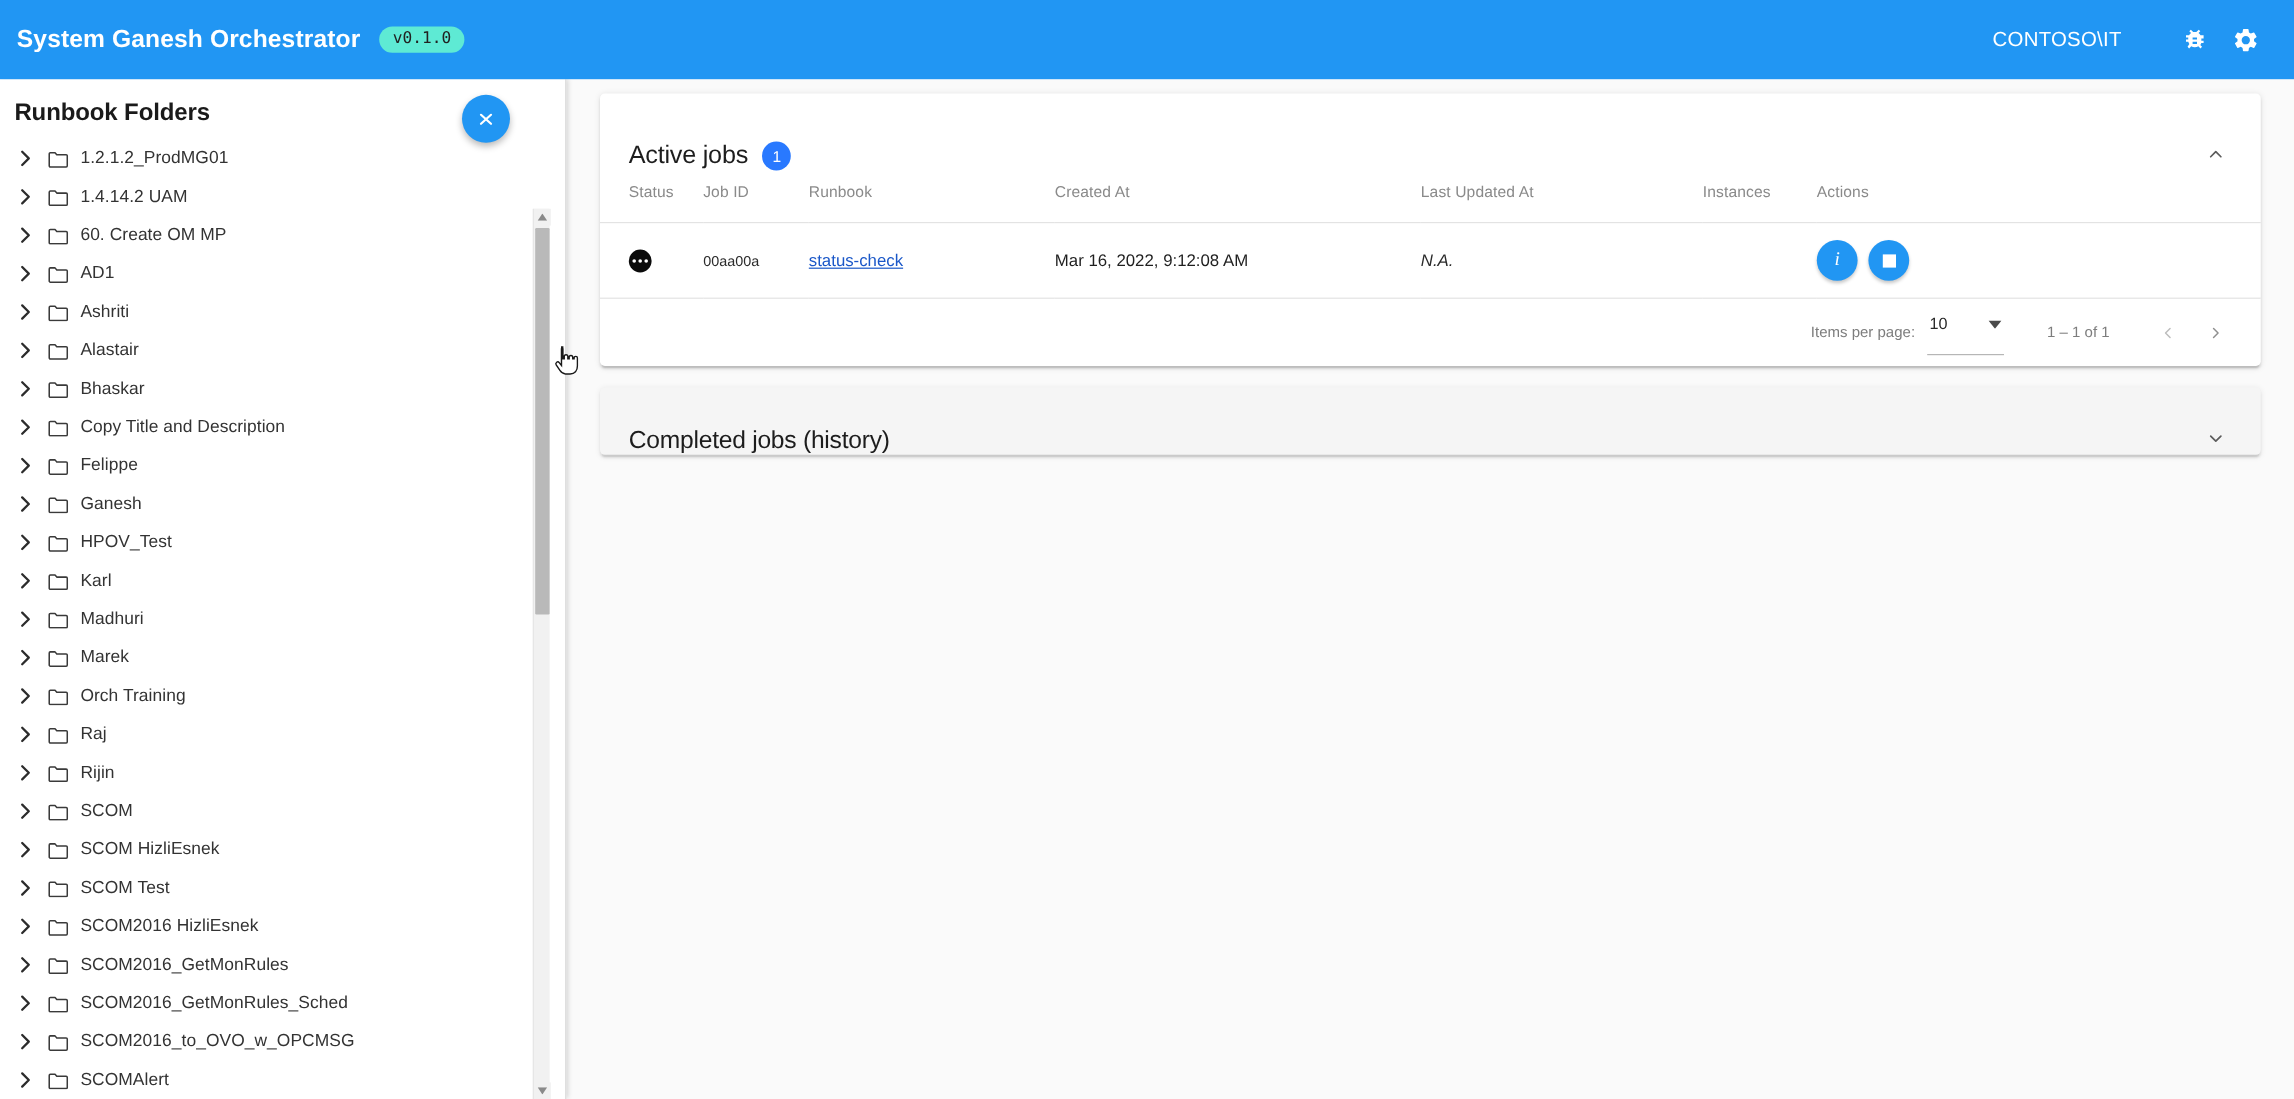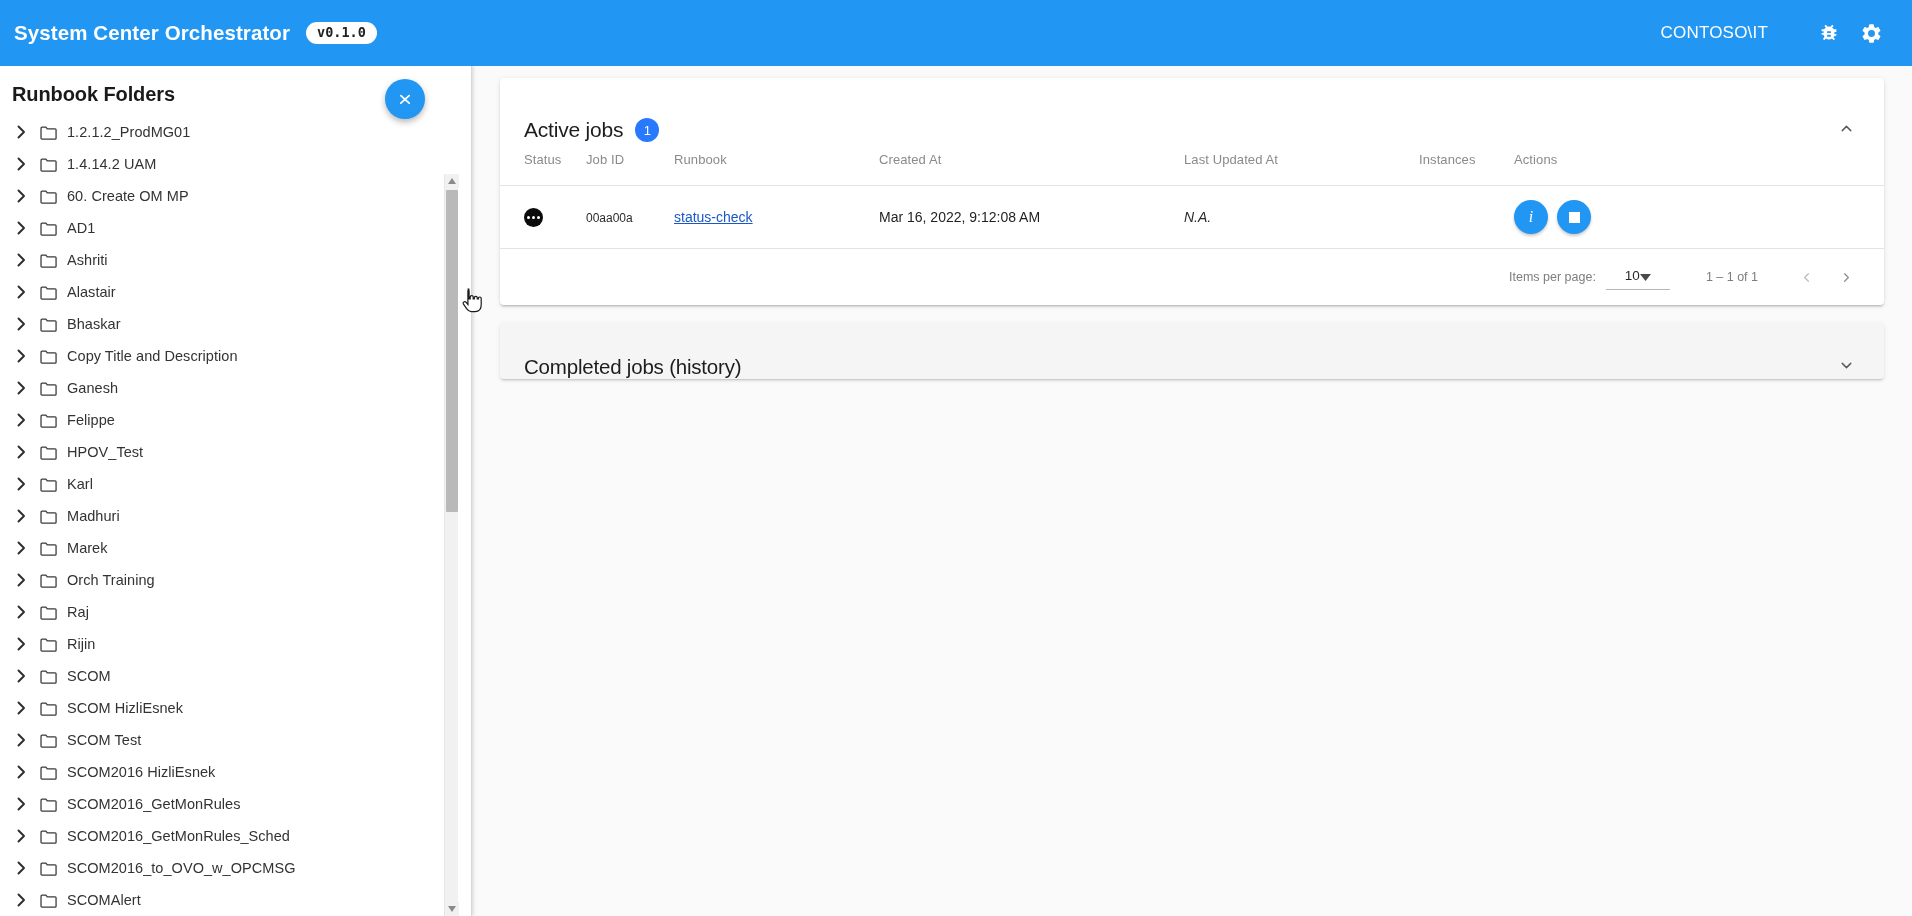--- a/index.html
+++ b/index.html
@@ -22,25 +22,25 @@
     z-index: 40;
   }
   .app-title {
     color: #ffffff;
     font-size: 20.5px;
     font-weight: bold;
     letter-spacing: .1px;
   }
   .version-badge {
     margin-left: 16px;
-    background: #ffffff;
+    background: #5eead4;
     color: #212121;
     font-family: "DejaVu Sans Mono", monospace;
     font-size: 13.5px;
-    font-weight: bold;
+    font-weight: normal;
     border-radius: 11px;
     padding: 4px 11px 4px 11px;
     line-height: 1;
   }
   .appbar-spacer { flex: 1 1 auto; }
   .user-name {
     color: #ffffff;
     font-size: 17px;
     letter-spacing: .2px;
     margin-right: 34px;
@@ -250,23 +250,23 @@
     display: flex; align-items: center; justify-content: flex-end;
     height: 56px;
     padding-right: 18px;
     gap: 0;
   }
   .pg-label { font-size: 12.5px; color: #7d7d7d; }
   .pg-select {
     display: flex; align-items: center;
     margin-left: 10px;
     border-bottom: 1px solid #b6b6b6;
-    padding: 2px 2px 4px 2px;
+    padding: 2px 2px 16px 2px;
     min-width: 64px;
-    justify-content: center;
+    justify-content: space-between;
     cursor: pointer;
   }
   .pg-select .val { font-size: 13.5px; color: #2a2a2a; }
   .pg-range { font-size: 12.5px; color: #7d7d7d; margin-left: 36px; }
   .pg-btn {
     width: 40px; height: 40px;
     display: flex; align-items: center; justify-content: center;
     color: #bdbdbd;
     cursor: pointer;
   }
@@ -285,21 +285,21 @@
     position: absolute;
     left: 462px; top: 288px;
     z-index: 60;
     pointer-events: none;
   }
 </style>
 </head>
 <body>
 
 <div class="appbar">
-  <span class="app-title">System Center Orchestrator</span>
+  <span class="app-title">System Ganesh Orchestrator</span>
   <span class="version-badge">v0.1.0</span>
   <span class="appbar-spacer"></span>
   <span class="user-name">CONTOSO\IT</span>
   <span class="appbar-icon">
     <svg width="22" height="22" viewBox="0 0 24 24" fill="#ffffff">
       <path d="M20 8h-2.81a5.99 5.99 0 0 0-1.82-1.96L17 4.41 15.59 3l-2.17 2.17a6.06 6.06 0 0 0-2.84 0L8.41 3 7 4.41l1.62 1.63A5.99 5.99 0 0 0 6.81 8H4v2h2.09a6.4 6.4 0 0 0 0 2H4v2h2.09c.21.72.54 1.39.97 1.97L5.41 18.6 6.83 20l1.94-1.94A6 6 0 0 0 12 19a6 6 0 0 0 3.23-.94L17.17 20l1.42-1.4-1.65-1.63c.43-.58.76-1.25.97-1.97H20v-2h-2.09a6.4 6.4 0 0 0 0-2H20V8zm-6 8h-4v-2h4v2zm0-4h-4v-2h4v2z"></path>
     </svg>
   </span>
   <span class="appbar-icon">
     <svg width="23" height="23" viewBox="0 0 24 24" fill="#ffffff">
@@ -428,34 +428,34 @@
           <span class="tree-caret">
             <svg width="10" height="14" viewBox="0 0 10 14" fill="none" stroke="#2c2c2c" stroke-width="1.9" stroke-linecap="round" stroke-linejoin="round">
               <polyline points="2.5 1.5 8 7 2.5 12.5"></polyline>
             </svg>
           </span>
           <span class="tree-folder">
             <svg width="17" height="15" viewBox="0 0 20 17" fill="none" stroke="#3a3a3a" stroke-width="1.5" stroke-linejoin="round">
               <path d="M1.2 15.2V3.4c0-.6.5-1.1 1.1-1.1h4.6l1.7 2h9.2c.6 0 1.1.5 1.1 1.1v9.8c0 .6-.5 1.1-1.1 1.1H2.3c-.6 0-1.1-.5-1.1-1.1z"></path>
             </svg>
           </span>
+          <span class="tree-label">Felippe</span>
+        </li>
+        <li class="tree-item">
+          <span class="tree-caret">
+            <svg width="10" height="14" viewBox="0 0 10 14" fill="none" stroke="#2c2c2c" stroke-width="1.9" stroke-linecap="round" stroke-linejoin="round">
+              <polyline points="2.5 1.5 8 7 2.5 12.5"></polyline>
+            </svg>
+          </span>
+          <span class="tree-folder">
+            <svg width="17" height="15" viewBox="0 0 20 17" fill="none" stroke="#3a3a3a" stroke-width="1.5" stroke-linejoin="round">
+              <path d="M1.2 15.2V3.4c0-.6.5-1.1 1.1-1.1h4.6l1.7 2h9.2c.6 0 1.1.5 1.1 1.1v9.8c0 .6-.5 1.1-1.1 1.1H2.3c-.6 0-1.1-.5-1.1-1.1z"></path>
+            </svg>
+          </span>
           <span class="tree-label">Ganesh</span>
-        </li>
-        <li class="tree-item">
-          <span class="tree-caret">
-            <svg width="10" height="14" viewBox="0 0 10 14" fill="none" stroke="#2c2c2c" stroke-width="1.9" stroke-linecap="round" stroke-linejoin="round">
-              <polyline points="2.5 1.5 8 7 2.5 12.5"></polyline>
-            </svg>
-          </span>
-          <span class="tree-folder">
-            <svg width="17" height="15" viewBox="0 0 20 17" fill="none" stroke="#3a3a3a" stroke-width="1.5" stroke-linejoin="round">
-              <path d="M1.2 15.2V3.4c0-.6.5-1.1 1.1-1.1h4.6l1.7 2h9.2c.6 0 1.1.5 1.1 1.1v9.8c0 .6-.5 1.1-1.1 1.1H2.3c-.6 0-1.1-.5-1.1-1.1z"></path>
-            </svg>
-          </span>
-          <span class="tree-label">Felippe</span>
         </li>
         <li class="tree-item">
           <span class="tree-caret">
             <svg width="10" height="14" viewBox="0 0 10 14" fill="none" stroke="#2c2c2c" stroke-width="1.9" stroke-linecap="round" stroke-linejoin="round">
               <polyline points="2.5 1.5 8 7 2.5 12.5"></polyline>
             </svg>
           </span>
           <span class="tree-folder">
             <svg width="17" height="15" viewBox="0 0 20 17" fill="none" stroke="#3a3a3a" stroke-width="1.5" stroke-linejoin="round">
               <path d="M1.2 15.2V3.4c0-.6.5-1.1 1.1-1.1h4.6l1.7 2h9.2c.6 0 1.1.5 1.1 1.1v9.8c0 .6-.5 1.1-1.1 1.1H2.3c-.6 0-1.1-.5-1.1-1.1z"></path>

